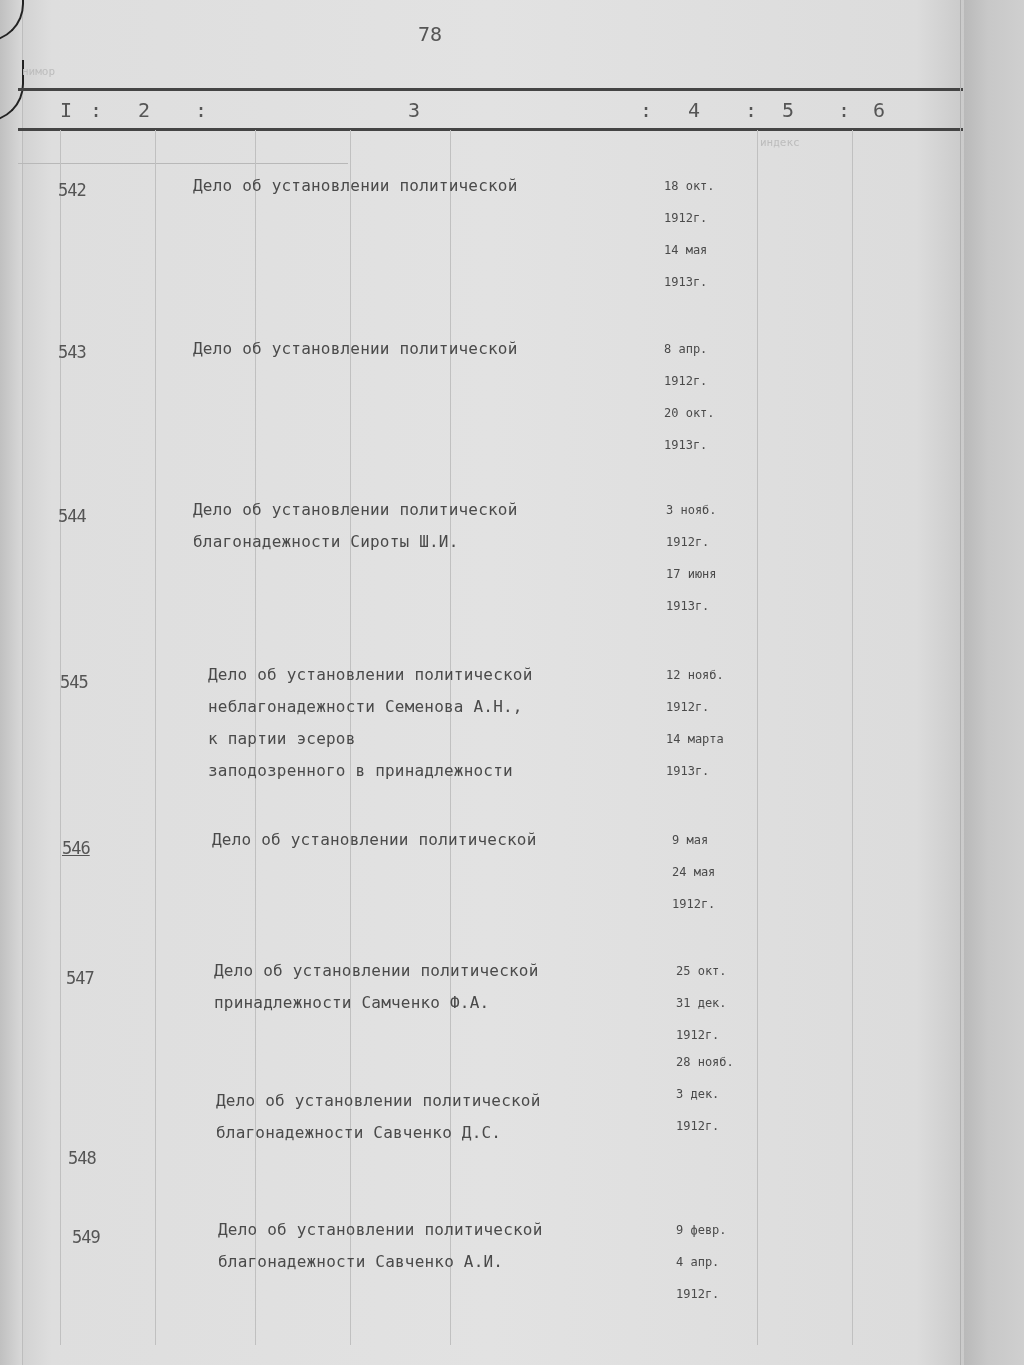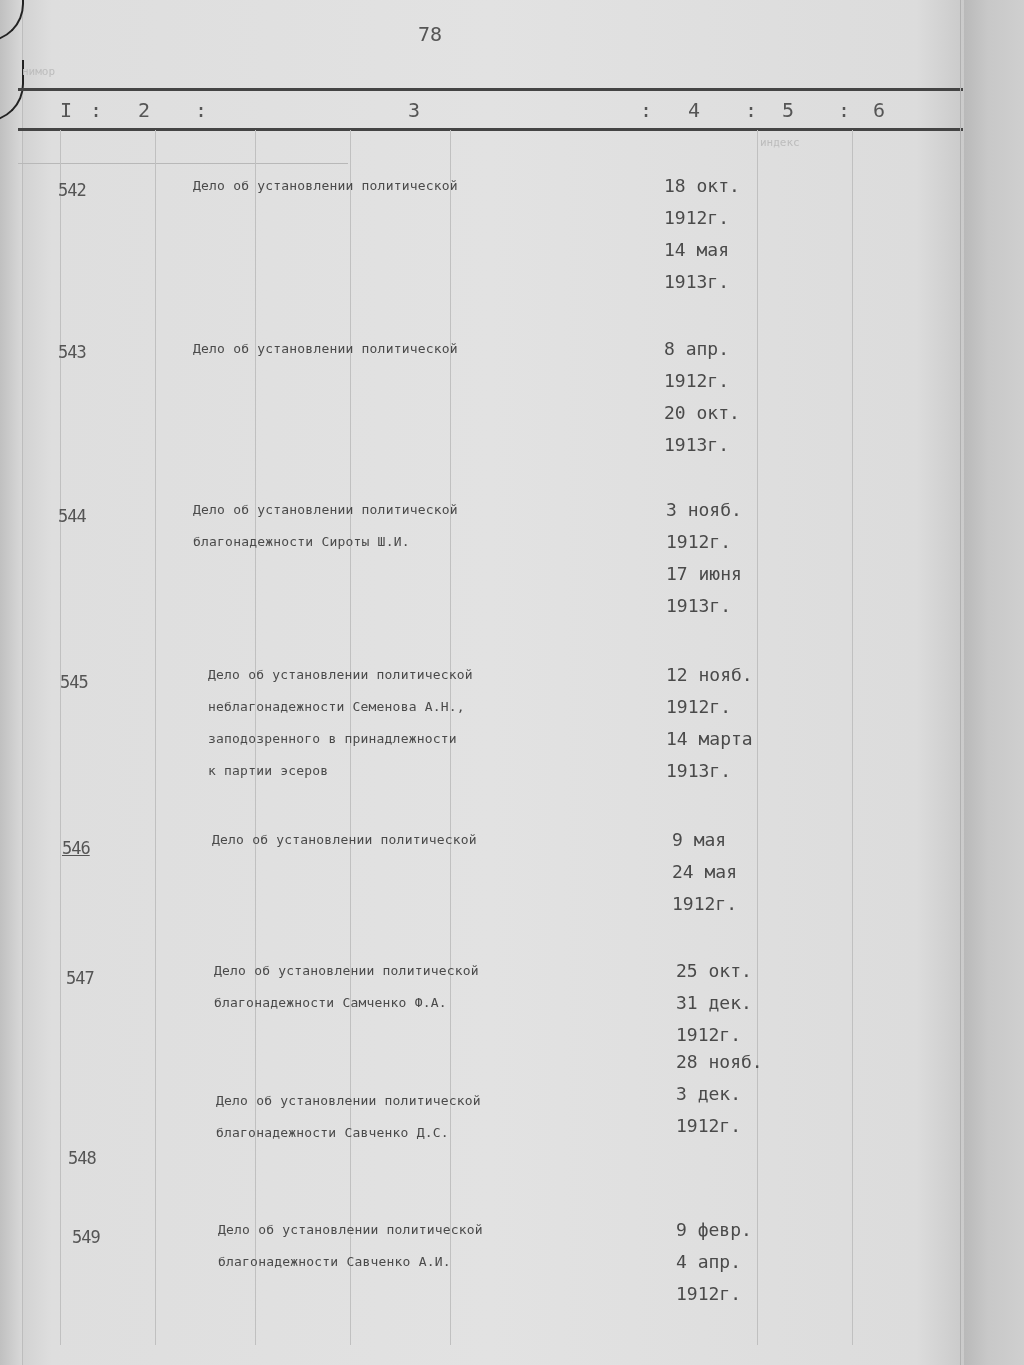--- a/index.html
+++ b/index.html
@@ -25,25 +25,25 @@
     .ring { position: absolute; left: -14px; width: 36px; height: 60px; border: 2px solid #222; border-left: none; border-top: none; border-radius: 0 0 40px 0; }
     .page-number {
       position: absolute; left: 418px; top: 22px; font-size: 20px; color: #555;
     }
     .rule-thick { position: absolute; left: 18px; width: 945px; height: 3px; background: #444; }
     .rule-thin { position: absolute; height: 1px; background: #b8b8b8; }
     .vline { position: absolute; width: 1px; background: #c0c0c0; top: 150px; height: 1215px; }
     .hdr-cell { position: absolute; top: 98px; font-size: 20px; color: #555; }
     .row-num { position: absolute; font-size: 17px; color: #555; letter-spacing: -1px; }
     .desc {
-      position: absolute; font-size: 13px; line-height: 32px; color: #4a4a4a; white-space: pre;
+      position: absolute; font-size: 16px; line-height: 32px; color: #4a4a4a; white-space: pre;
       letter-spacing: 0.2px;
     }
     .dates {
-      position: absolute; font-size: 18px; line-height: 32px; color: #4a4a4a; white-space: pre;
+      position: absolute; font-size: 12px; line-height: 32px; color: #4a4a4a; white-space: pre;
     }
     .ghost { position: absolute; font-size: 11px; color: #bcbcbc; }
   </style>
 </head>
 <body>
 
 <div class="page"></div>
 <div class="right-shadow"></div>
 <div class="binding">
   <div class="ring" style="top:-20px"></div>
@@ -93,33 +93,33 @@
 </div>
 
 <div>
   <div class="row-num" style="left:58px; top:506px;">544</div>
   <div class="desc" style="left:193px; top:494px;"><div>Дело об установлении политической</div><div>благонадежности Сироты Ш.И.</div></div>
   <div class="dates" style="left:666px; top:494px;"><div>3 нояб.</div><div>1912г.</div><div>17 июня</div><div>1913г.</div></div>
 </div>
 
 <div>
   <div class="row-num" style="left:60px; top:672px;">545</div>
-  <div class="desc" style="left:208px; top:659px;"><div>Дело об установлении политической</div><div>неблагонадежности Семенова А.Н.,</div><div>заподозренного в принадлежности</div><div>к партии эсеров</div></div>
+  <div class="desc" style="left:208px; top:659px;"><div>Дело об установлении политической</div><div>неблагонадежности Семенова А.Н.,</div><div>к партии эсеров</div><div>заподозренного в принадлежности</div></div>
   <div class="dates" style="left:666px; top:659px;"><div>12 нояб.</div><div>1912г.</div><div>14 марта</div><div>1913г.</div></div>
 </div>
 
 <div>
   <div class="row-num" style="left:62px; top:838px;text-decoration:underline;">546</div>
   <div class="desc" style="left:212px; top:824px;"><div>Дело об установлении политической</div></div>
   <div class="dates" style="left:672px; top:824px;"><div>9 мая</div><div>24 мая</div><div>1912г.</div></div>
 </div>
 
 <div>
   <div class="row-num" style="left:66px; top:968px;">547</div>
-  <div class="desc" style="left:214px; top:955px;"><div>Дело об установлении политической</div><div>благонадежности Самченко Ф.А.</div></div>
+  <div class="desc" style="left:214px; top:955px;"><div>Дело об установлении политической</div><div>принадлежности Самченко Ф.А.</div></div>
   <div class="dates" style="left:676px; top:955px;"><div>25 окт.</div><div>31 дек.</div><div>1912г.</div></div>
 </div>
 
 <div>
   <div class="row-num" style="left:68px; top:1148px;">548</div>
   <div class="desc" style="left:216px; top:1085px;"><div>Дело об установлении политической</div><div>благонадежности Савченко Д.С.</div></div>
   <div class="dates" style="left:676px; top:1046px;"><div>28 нояб.</div><div>3 дек.</div><div>1912г.</div></div>
 </div>
 
 <div>

